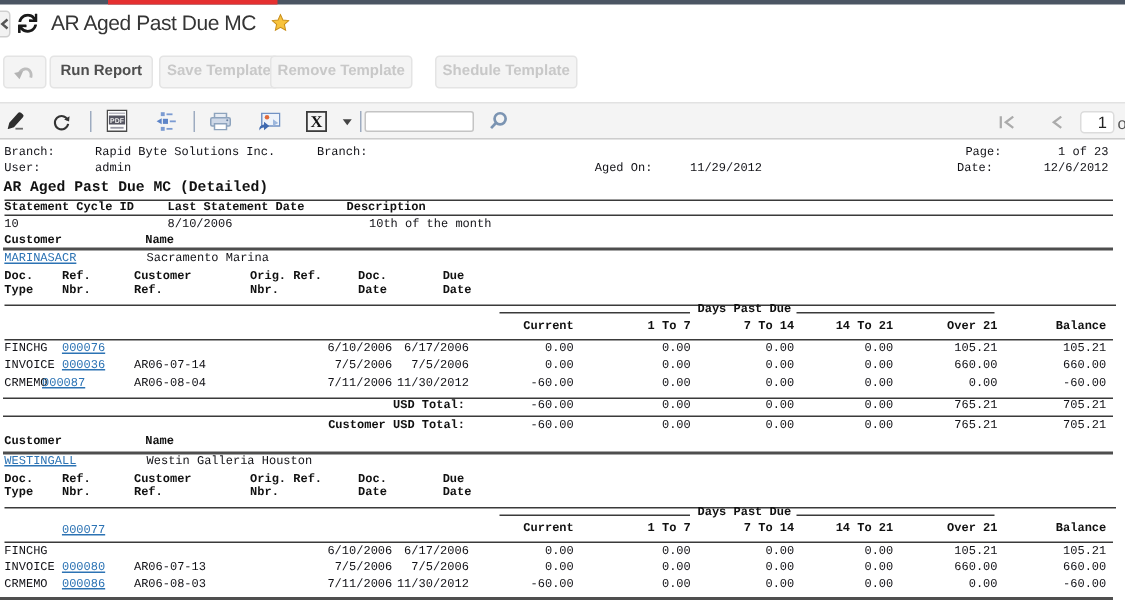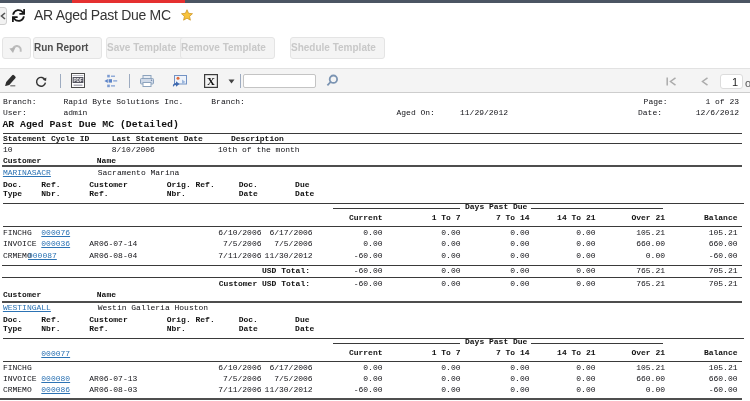--- a/index.html
+++ b/index.html
@@ -2,21 +2,21 @@
 <html><head><meta charset="utf-8"><style>
 *{margin:0;padding:0;box-sizing:border-box}
 html,body{width:750px;height:401px;background:#fff;overflow:hidden;position:relative;
  font-family:"Liberation Sans",sans-serif;-webkit-font-smoothing:antialiased}
 .abs{position:absolute}
 .m{position:absolute;font:8px/9px "Liberation Mono",monospace;color:#121217;white-space:pre}
 .mb{position:absolute;font-weight:bold;font:bold 8px/9px "Liberation Mono",monospace;color:#111;white-space:pre}
 .lk{position:absolute;font:8px/9px "Liberation Mono",monospace;color:#2c73b4;text-decoration:underline;white-space:pre}
 .hr{position:absolute;background:#3a3a3a;height:1px}
 .btn{position:absolute;background:#f4f4f4;border:1px solid #e4e4e4;border-radius:3px;
- font:bold 10px/20px "Liberation Sans",sans-serif;text-align:left;color:#c8c8c8;white-space:nowrap}
+ font:bold 10px/20px "Liberation Sans",sans-serif;text-align:center;color:#c8c8c8;white-space:nowrap}
 .sep{position:absolute;width:1px;background:#9dabc0;top:74px;height:14px}
 </style></head><body>
 
 <div class="abs" style="left:0;top:0;width:750px;height:3px;background:#4b5563"></div>
 <div class="abs" style="left:72px;top:0;width:113px;height:3px;background:#e53030"></div>
 <div class="abs" style="left:-6px;top:7px;width:13px;height:18px;background:#f2f2f2;border:1px solid #cfcfcf;border-radius:3px"></div>
 <svg class="abs" style="left:0px;top:12px" width="6" height="8" viewBox="0 0 6 8">
     <path d="M5 1 L1.5 4 L5 7" fill="none" stroke="#555" stroke-width="1.6"></path>
   </svg>
 <svg class="abs" style="left:12px;top:9px" width="13" height="13" viewBox="0 0 512 512">
@@ -111,21 +111,21 @@
 <span class="m" style="left:638px;top:108.4px">Date:</span>
 <span class="m" style="right:11px;top:108.4px">12/6/2012</span>
 <span class="mb" style="left:2.4px;top:119.6px;font-size:9.8px;line-height:10px">AR Aged Past Due MC (Detailed)</span>
 <div class="hr" style="left:3px;top:132.7px;width:739px;height:1px;background:#3a3a3a"></div>
 <span class="mb" style="left:2.9px;top:133.7px">Statement Cycle ID</span>
 <span class="mb" style="left:111.7px;top:133.7px">Last Statement Date</span>
 <span class="mb" style="left:231px;top:133.7px">Description</span>
 <div class="hr" style="left:3px;top:143.3px;width:739px;height:1px;background:#3a3a3a"></div>
 <span class="m" style="left:2.9px;top:144.7px">10</span>
 <span class="m" style="left:111.7px;top:144.7px">8/10/2006</span>
-<span class="m" style="left:218px;top:144.7px">10th of the month</span>
+<span class="m" style="left:246px;top:144.7px">10th of the month</span>
 <span class="mb" style="left:2.9px;top:156px">Customer</span>
 <span class="mb" style="left:96.8px;top:156px">Name</span>
 <div class="hr" style="left:2px;top:165.2px;width:740px;height:2px;background:#4e4e4e"></div>
 <span class="lk" style="left:2.9px;top:167.6px">MARINASACR</span>
 <span class="m" style="left:97.7px;top:167.6px">Sacramento Marina</span>
 <span class="mb" style="left:2.9px;top:180px">Doc.</span>
 <span class="mb" style="left:2.9px;top:188.7px">Type</span>
 <span class="mb" style="left:41.3px;top:180px">Ref.</span>
 <span class="mb" style="left:41.3px;top:188.7px">Nbr.</span>
 <span class="mb" style="left:89.3px;top:180px">Customer</span>

